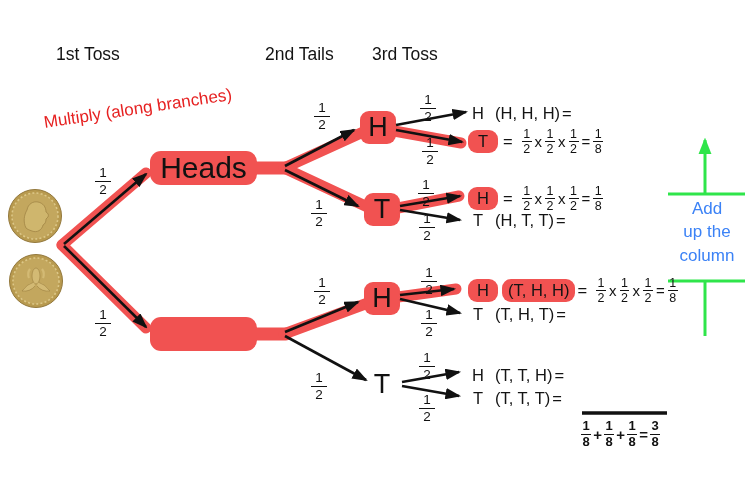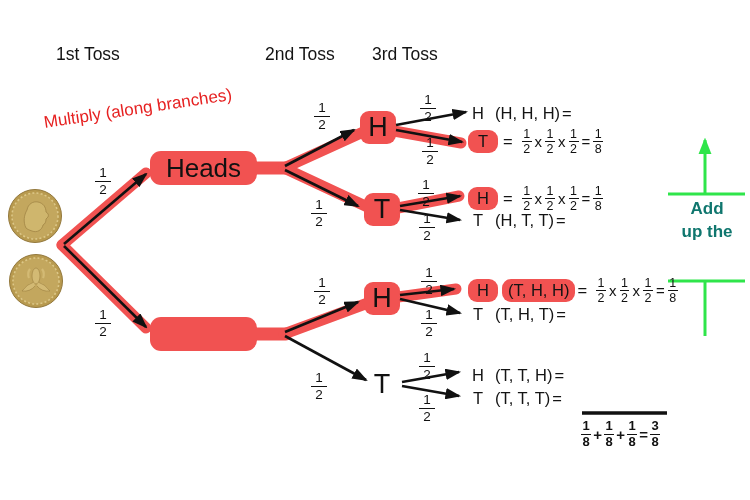--- a/index.html
+++ b/index.html
@@ -7,42 +7,42 @@
     position:relative;width:750px;height:500px;overflow:hidden;background:#ffffff;
     font-family:"Liberation Sans", sans-serif;color:#161616;
   }
   .layer{position:absolute;left:0;top:0;width:750px;height:500px;}
   .hdr{position:absolute;top:44px;font-size:17.5px;font-weight:500;color:#131313;white-space:nowrap;text-align:center;}
   .multiply{
     position:absolute;left:44px;top:113px;font-size:17px;color:#e62121;white-space:nowrap;
     transform:rotate(-8.5deg);transform-origin:left center;font-weight:500;
   }
   .node{position:absolute;display:flex;align-items:center;justify-content:center;color:#111;}
-  .node.big{font-size:26px;}
+  .node.big{font-size:30px;}
   .node.small{font-size:27px;}
   .frac{position:absolute;width:16px;text-align:center;font-size:13.5px;line-height:1.05;font-weight:500;color:#111;}
   .frac .num{display:block;border-bottom:1.6px solid #111;padding-bottom:1px;}
   .frac .den{display:block;padding-top:1px;}
   .row{position:absolute;left:468px;height:28px;display:flex;align-items:center;font-size:16.5px;color:#141414;white-space:nowrap;}
   .olet{min-width:20px;text-align:center;margin-right:7px;}
   .otup{margin-right:1px;}
   .oeq{margin-left:1px;}
   .hl{background:#f15251;border-radius:9px;padding:2px 6px;}
   .olet.hl{padding:2px 5px;margin-right:4px;}
   .formula{display:flex;align-items:center;margin-left:9px;gap:2px;}
   .mfrac{text-align:center;font-size:12.5px;line-height:1.12;color:#111;}
   .mfrac i{display:block;font-style:normal;border-bottom:1.4px solid #111;padding:0 1.5px;}
   .mfrac b{display:block;font-weight:500;}
   .op{font-size:15px;padding:0 1px;}
   .sum-row{position:absolute;left:581px;top:419px;display:flex;align-items:center;gap:1px;font-weight:700;}
   .sum-row .mfrac{font-size:13px;font-weight:700;}
   .sum-row .mfrac i{border-bottom-width:1.7px;}
   .sum-row .mfrac b{font-weight:700;}
   .sum-row .op{font-size:15px;font-weight:700;}
-  .green-txt{position:absolute;left:664px;width:86px;text-align:center;font-size:17px;color:#0f766e;font-weight:700;white-space:nowrap;}
+  .green-txt{position:absolute;left:664px;width:86px;text-align:center;font-size:17px;color:#3b82f6;font-weight:400;white-space:nowrap;}
 </style>
 </head>
 <body>
 
 <div class="canvas">
 
   <svg class="layer" viewBox="0 0 750 500">
     <defs>
       <marker id="ab" markerWidth="6" markerHeight="4.4" refX="5.2" refY="2.2" orient="auto" markerUnits="strokeWidth">
         <path d="M0,0 L6,2.2 L0,4.4 z" fill="#111"></path>
@@ -108,21 +108,21 @@
       <path d="M668,194 L745,194"></path>
       <path d="M705,194 L705,140" marker-end="url(#ag)"></path>
       <path d="M668,281 L745,281"></path>
       <path d="M705,281 L705,336"></path>
     </g>
 
     <path d="M582,413 L667,413" stroke="#111" stroke-width="3.4"></path>
   </svg>
 
   <div class="hdr" style="left:56px">1st Toss</div>
-  <div class="hdr" style="left:265px">2nd Toss</div>
+  <div class="hdr" style="left:265px">2nd Tails</div>
   <div class="hdr" style="left:372px">3rd Toss</div>
 
   <div class="multiply">Multiply (along branches)</div>
 
   <div class="node big" style="left:150px;top:151px;width:107px;height:34px">Heads</div>
   <div class="node small" style="left:360px;top:111px;width:36px;height:33px">H</div>
   <div class="node small" style="left:364px;top:193px;width:36px;height:33px">T</div>
   <div class="node small" style="left:364px;top:282px;width:36px;height:33px">H</div>
   <div class="node small" style="left:364px;top:368px;width:36px;height:33px">T</div>
 
@@ -309,14 +309,15 @@
       </span>
     <span class="op">=</span>
     <span class="mfrac">
         <i>3</i>
         <b>8</b>
       </span>
   </div>
 
   <div class="green-txt" style="top:199px">Add</div>
   <div class="green-txt" style="top:222px">up the</div>
+  <div class="green-txt" style="top:246px">column</div>
 
 </div>
 
 </body></html>

